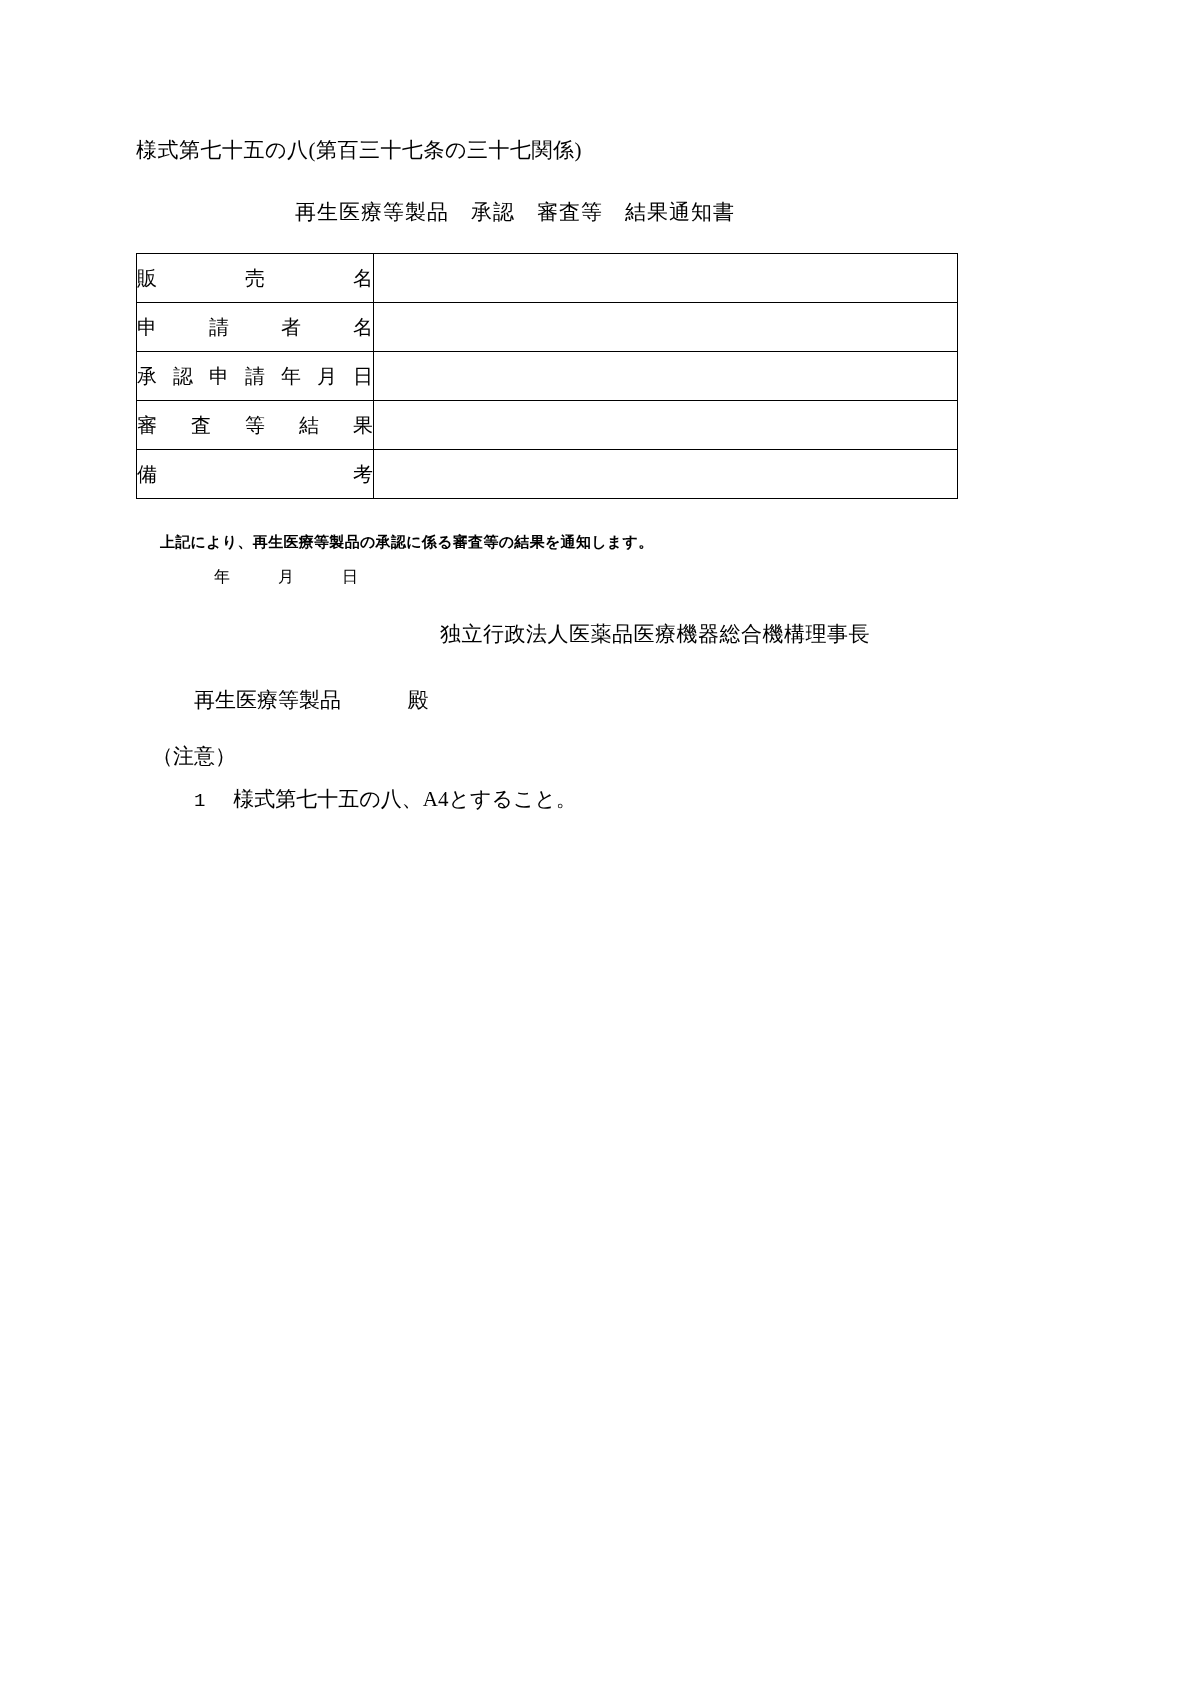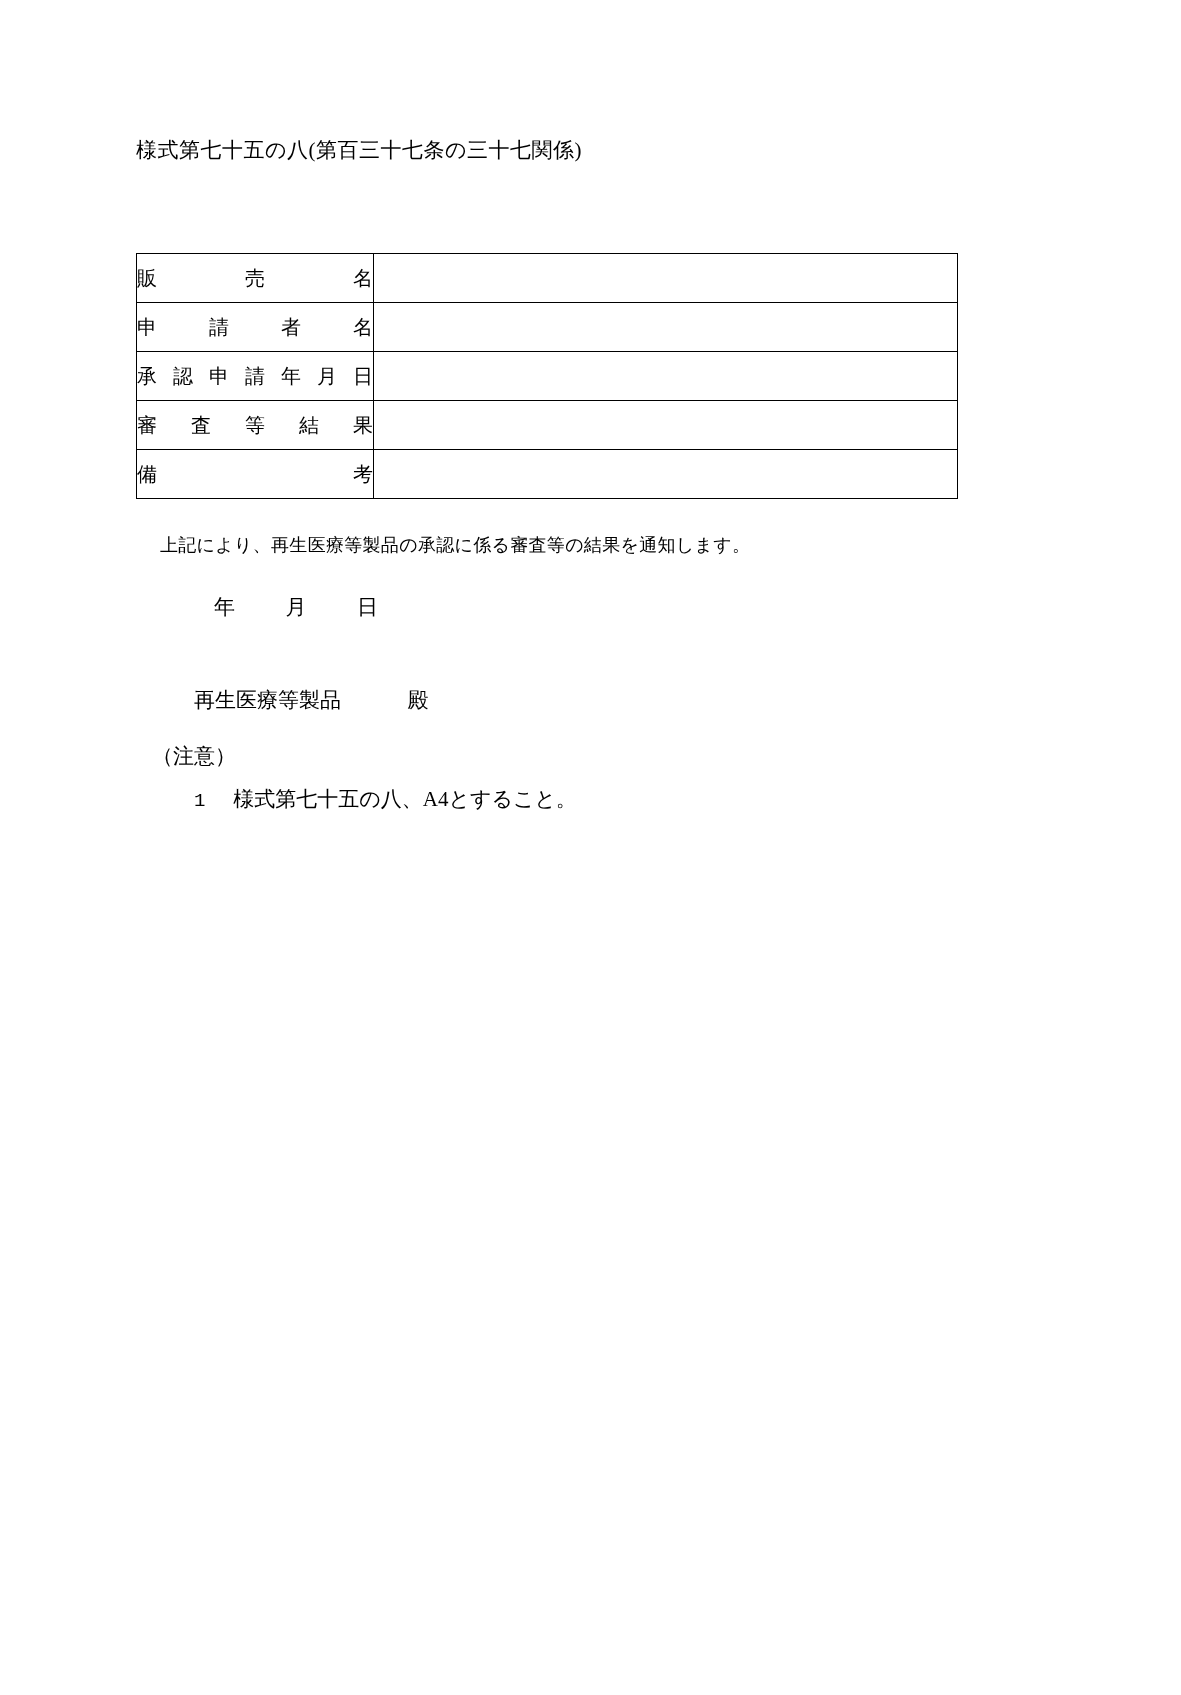--- a/index.html
+++ b/index.html
@@ -67,29 +67,30 @@
     display: inline-block;
   }
   td.value-cell {
     vertical-align: middle;
     padding: 0 8px;
   }
   .para-statement {
     position: absolute;
     left: 160px;
     top: 533px;
-    font-size: 18px;
+    font-size: 15px;
     letter-spacing: 0.3px;
     white-space: nowrap;
+    font-weight: bold;
   }
   .date-line {
     position: absolute;
     left: 214px;
-    top: 593px;
-    font-size: 21px;
+    top: 567px;
+    font-size: 16px;
     white-space: nowrap;
   }
   .date-line span {
     display: inline-block;
   }
   .date-line .gap {
     width: 40px;
   }
   .issuer {
     position: absolute;
@@ -139,20 +140,21 @@
     font-size: 19px;
   }
 </style>
 </head>
 <body>
 
 <div class="page">
 
   <div class="form-number">様式第七十五の八(第百三十七条の三十七関係)</div>
 
+  <div class="doc-title">再生医療等製品　承認　審査等　結果通知書</div>
 
   <table class="main-table">
     <tbody>
       <tr>
         <td class="label-cell">
           <div class="label-inner">
             <span>販</span>
             <span>売</span>
             <span>名</span>
           </div>
@@ -211,20 +213,21 @@
   <div class="para-statement">上記により、再生医療等製品の承認に係る審査等の結果を通知します。</div>
 
   <div class="date-line">
     <span>年</span>
     <span class="gap"></span>
     <span>月</span>
     <span class="gap"></span>
     <span>日</span>
   </div>
 
+  <div class="issuer">独立行政法人医薬品医療機器総合機構理事長</div>
 
   <div class="addressee">
     <span>再生医療等製品</span>
     <span class="sp"></span>
     <span>殿</span>
   </div>
 
   <div class="notes-heading">（注意）</div>
 
   <div class="note-1">

